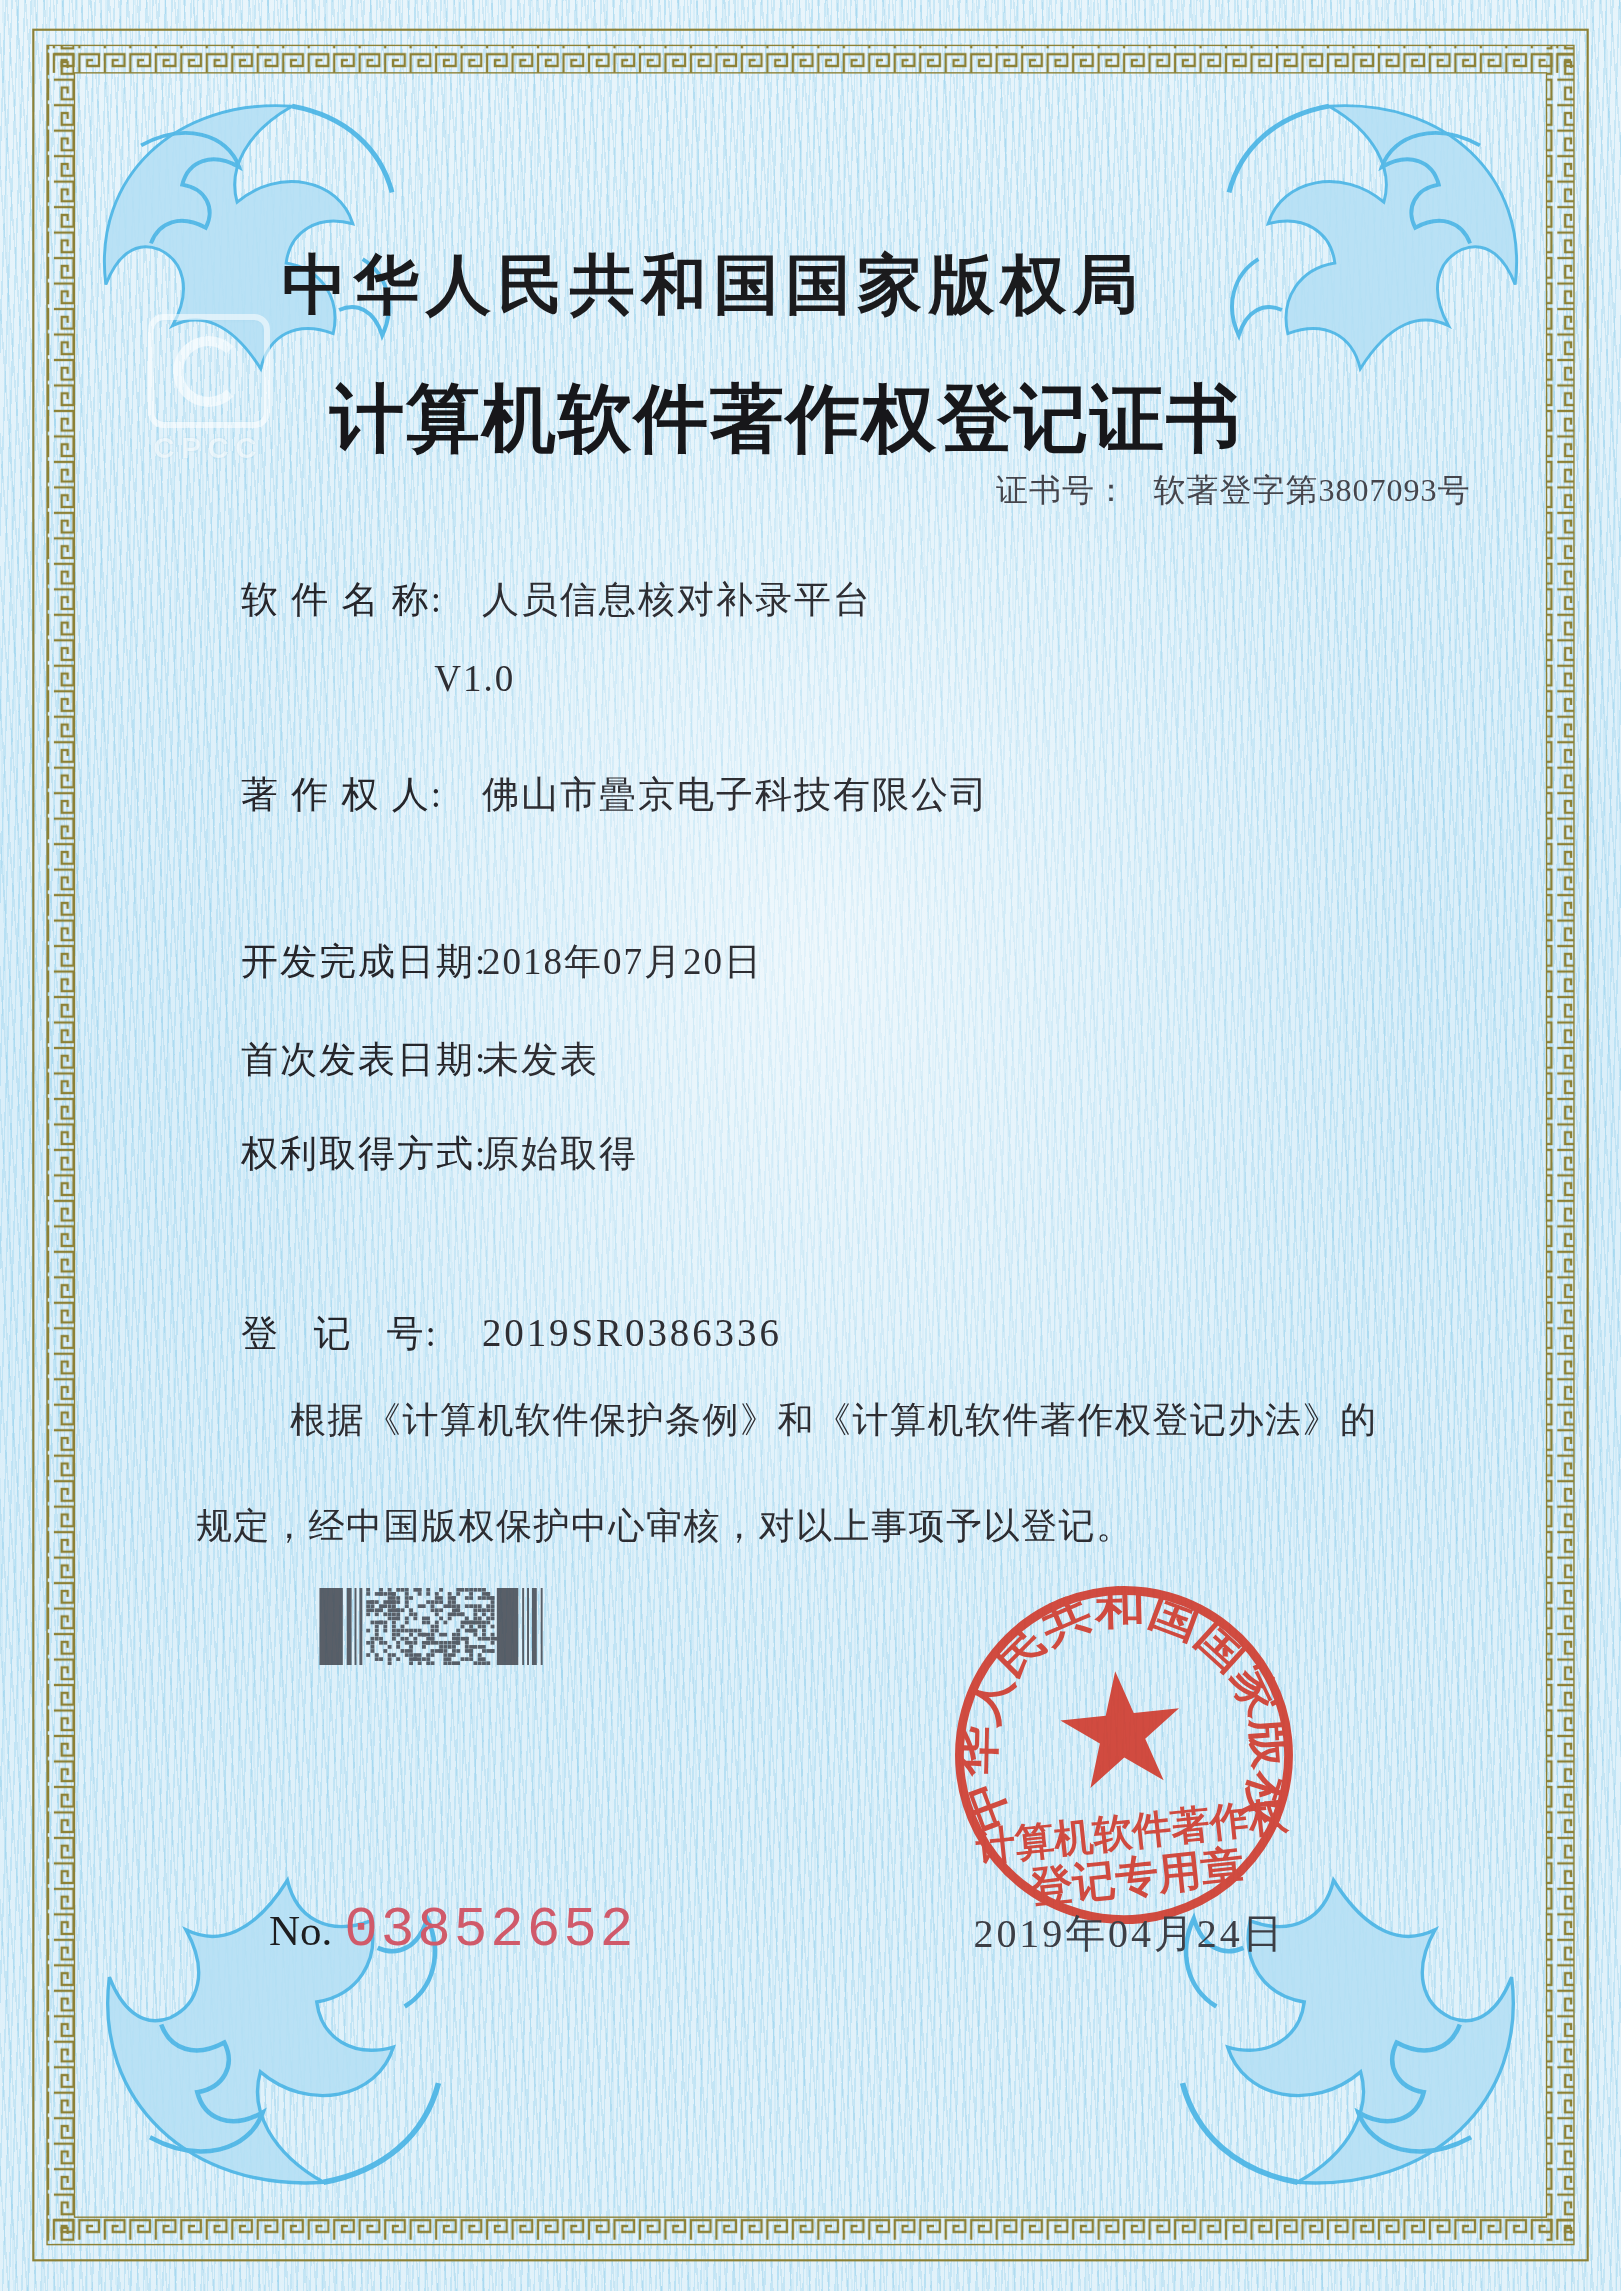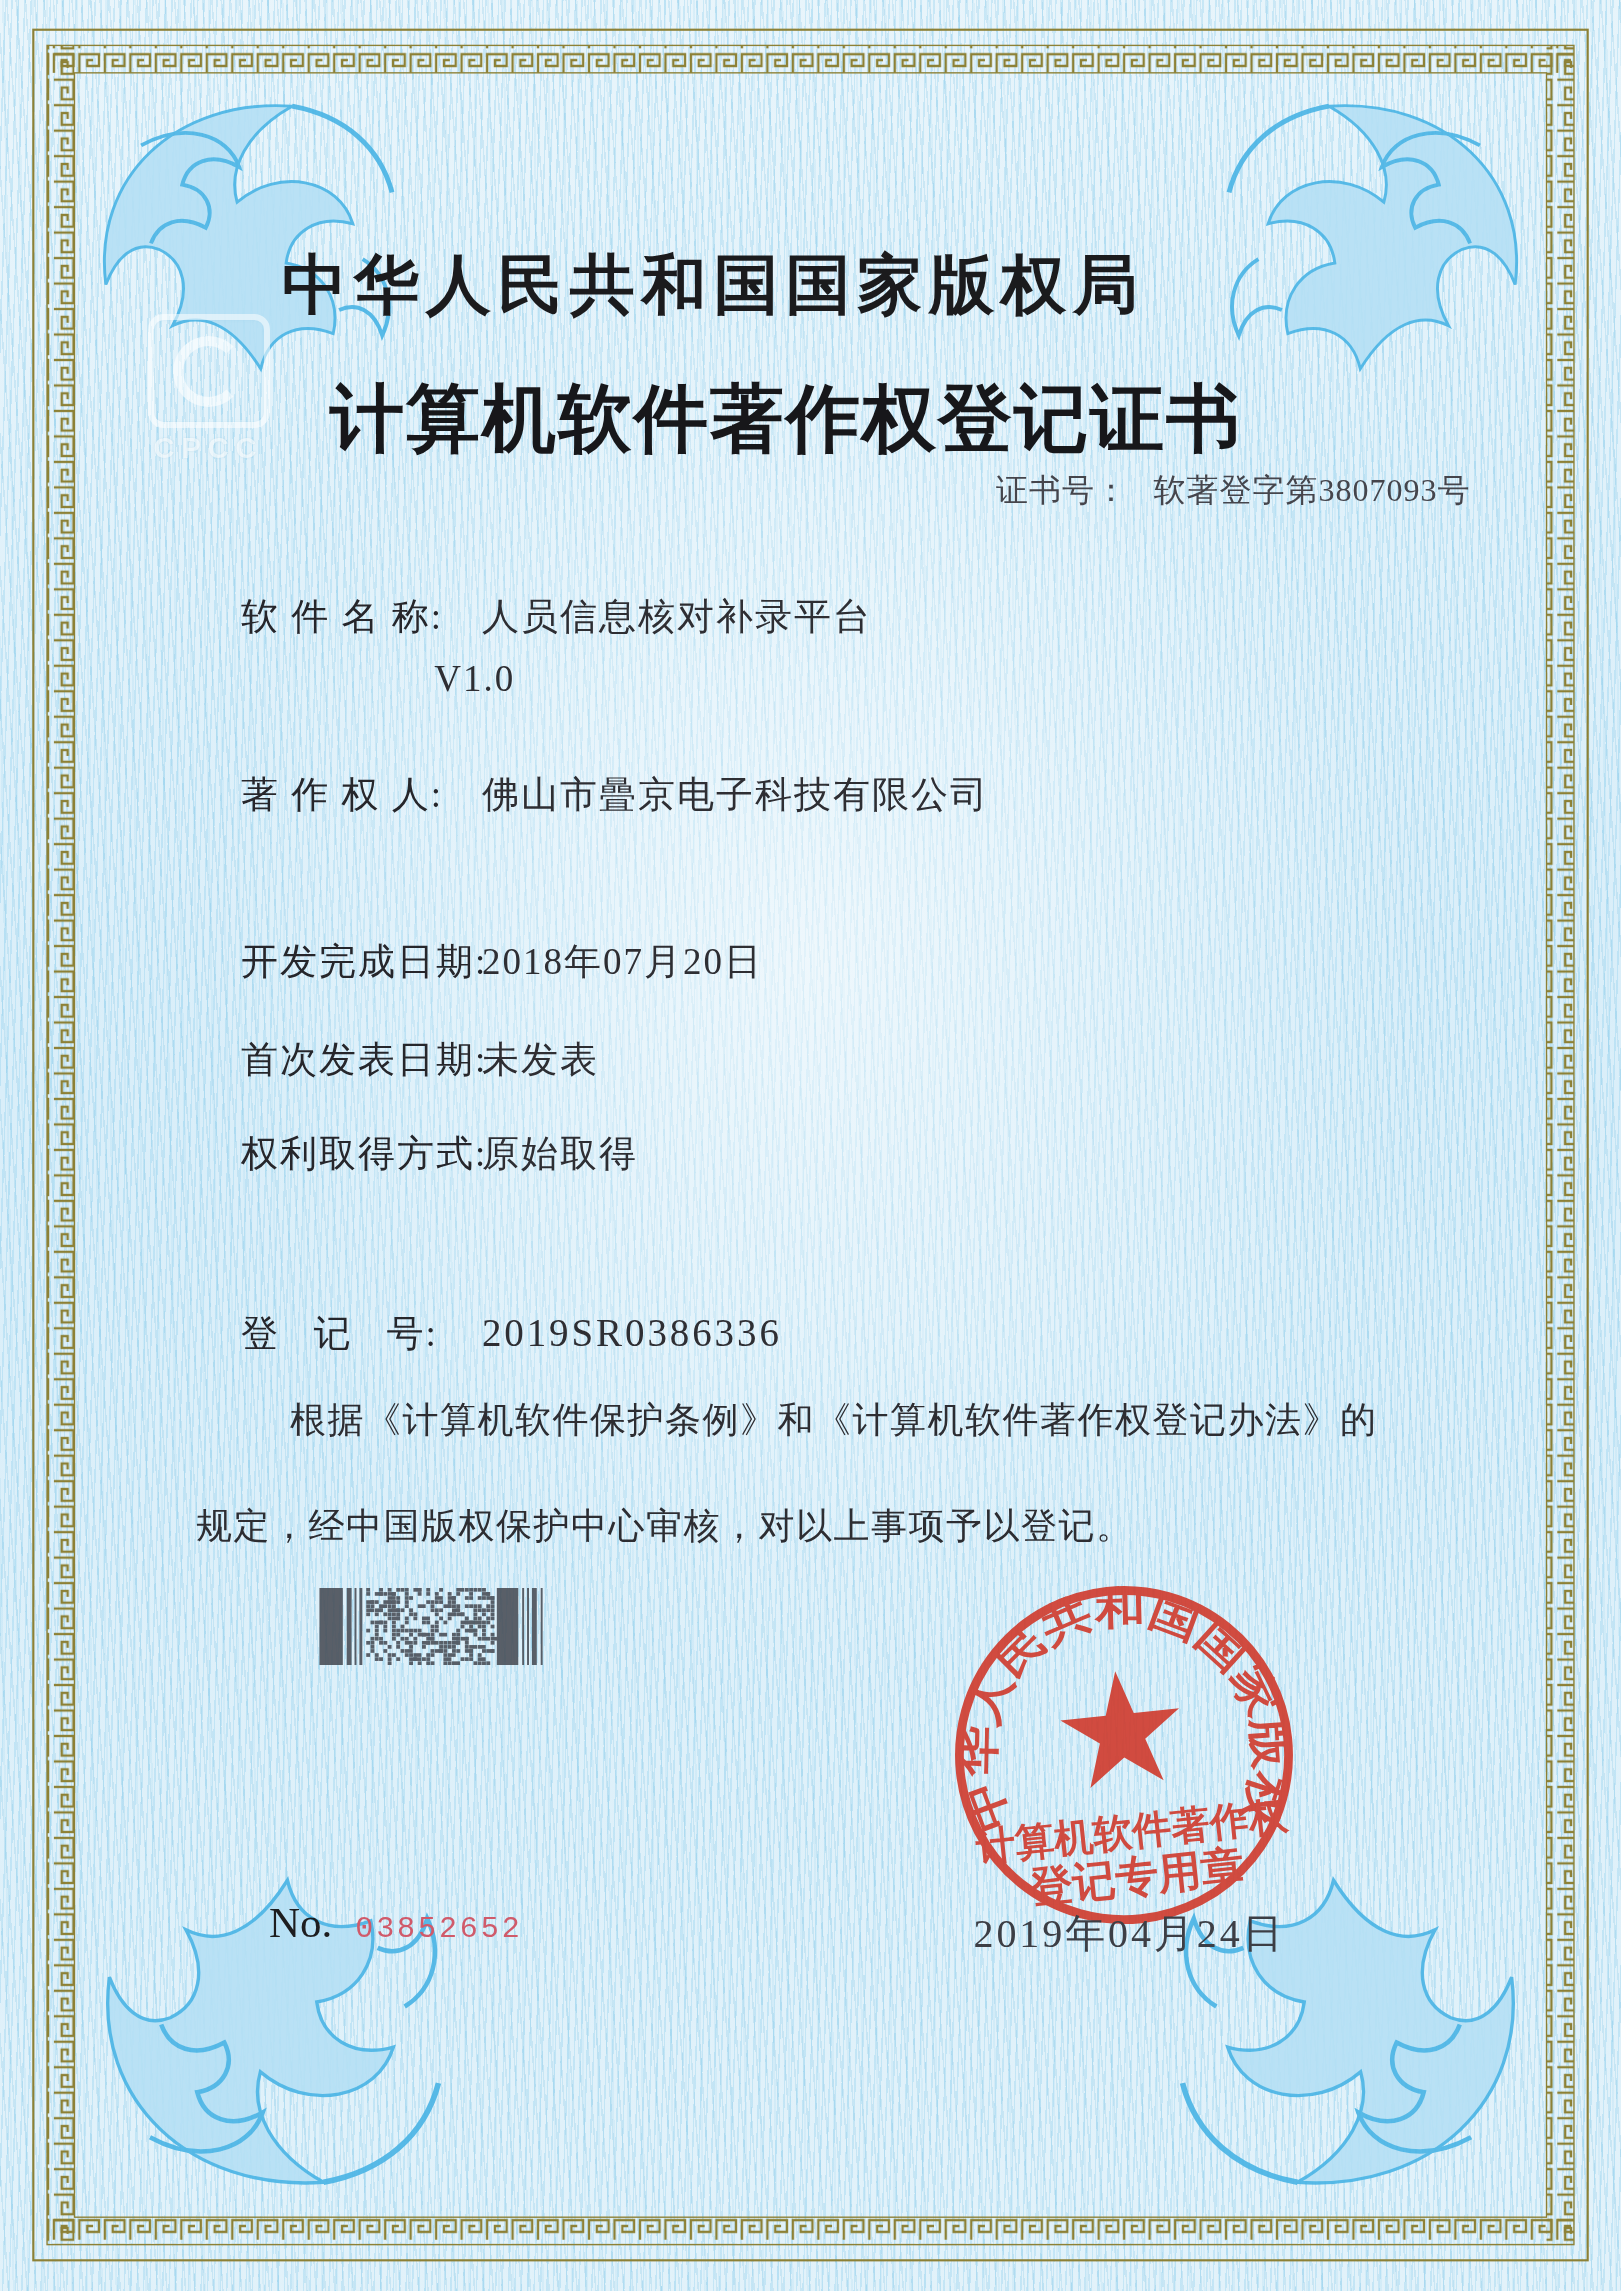--- a/index.html
+++ b/index.html
@@ -28,37 +28,37 @@
   .authority{position:absolute;left:0;top:241px;width:1427px;margin:0;text-align:center;
     font-size:65px;font-weight:700;letter-spacing:6.9px;color:#1b1b1d;}
   .cert-title{position:absolute;left:0;top:370px;width:1572px;margin:0;text-align:center;
     font-size:74px;font-weight:700;letter-spacing:2px;color:#17171a;}
   .certno{position:absolute;left:996px;top:469px;font-size:32px;color:#45454c;letter-spacing:1px;}
   .certno .cv{margin-left:25.5px;}
   
   .field{position:absolute;left:196px;font-size:37px;color:#2e2e33;letter-spacing:2px;white-space:pre;}
   .field .lab{display:inline-block;width:235px;color:#26262b;}
   .field .val{margin-left:5.9px;}
-  .f1{top:549px;} .f1b{top:614px;left:390px;text-align:center;} .f2{top:727px;} .f3{top:894px;}
+  .f1{top:532px;} .f1b{top:614px;left:390px;text-align:center;} .f2{top:727px;} .f3{top:894px;}
   .f4{top:992px;} .f5{top:1086px;} .f6{top:1176px;} .f7{top:1266px;}
   .f7 .val{letter-spacing:2.9px;font-size:39px;}
   
   .stmt{position:absolute;font-size:36px;color:#2d2d32;letter-spacing:1.5px;white-space:pre;}
   .s1{left:290px;top:1396px;} .s2{left:196px;top:1502px;}
   
   .barcode{position:absolute;left:319px;top:1588px;width:227px;height:77px;opacity:.88;}
   
   .seal{position:absolute;left:933px;top:1564px;width:382px;height:392px;opacity:.90;}
   
   .issue-date{position:absolute;left:919px;top:1878px;width:421px;text-align:center;
     font-size:40px;color:#3c3e45;letter-spacing:2.9px;z-index:5;margin-top:28px;}
   
   .serial{position:absolute;left:269px;top:1898px;font-size:43px;color:#1d1d1f;z-index:5;}
   .serial .num{font-family:"Liberation Mono","DejaVu Sans Mono",monospace;
-    color:#d05a6a;font-size:30px;letter-spacing:2.9px;margin-left:23px;}
+    color:#d05a6a;font-size:56px;letter-spacing:2.9px;margin-left:12px;}
 </style>
 </head>
 <body>
 
 <div class="page">
 
   <svg class="decor" xmlns="http://www.w3.org/2000/svg" viewBox="0 0 1654 2338" width="1621" height="2292">
     <defs>
       <pattern id="meanderH" width="26" height="26" patternUnits="userSpaceOnUse">
         <path d="M3,23 V3 H23 V15 H11 V9 H17" fill="none" stroke="#8d8136" stroke-width="2.4"></path>

